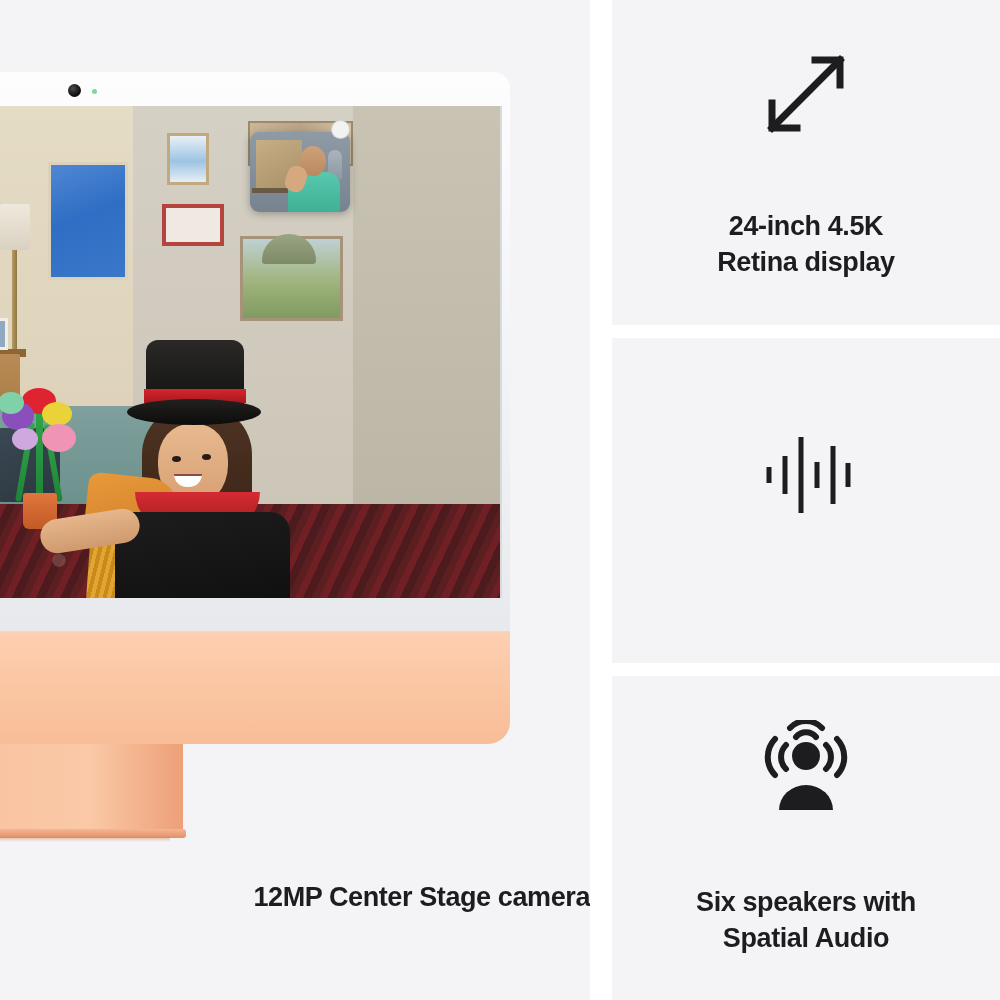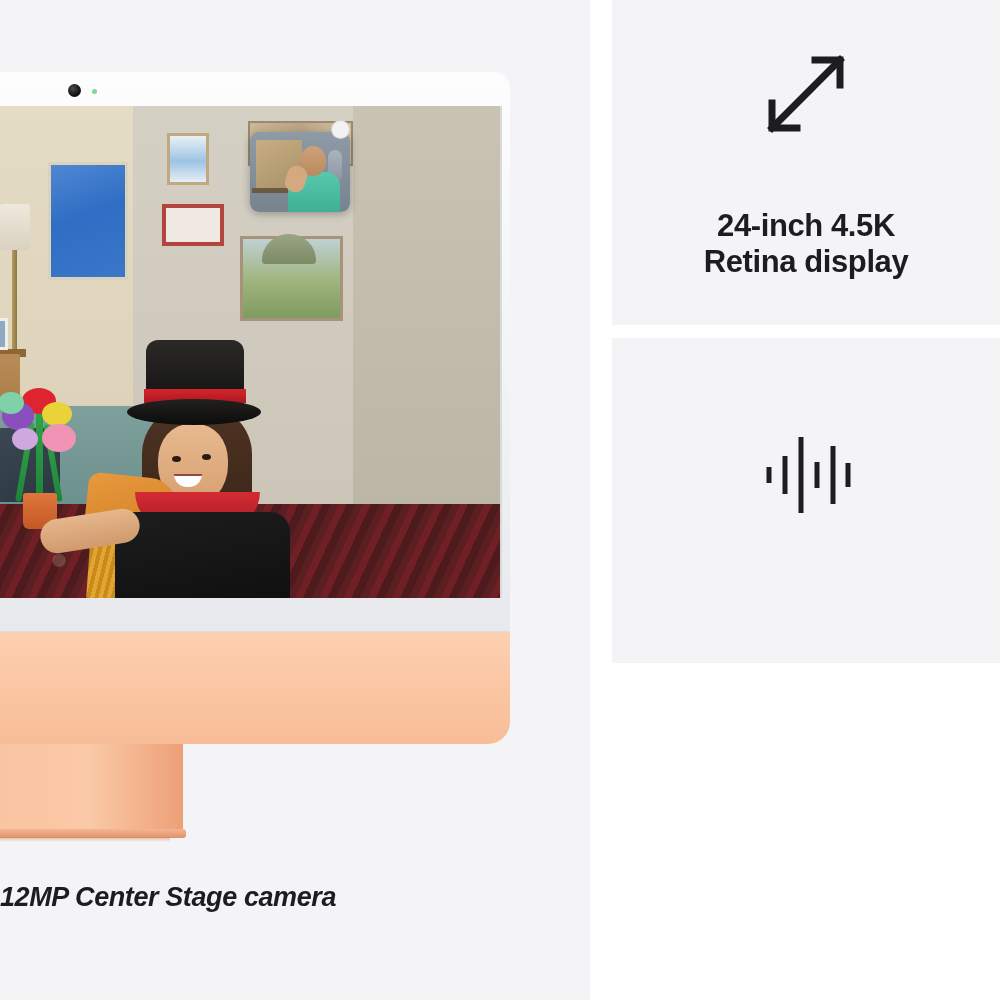--- a/index.html
+++ b/index.html
@@ -364,26 +364,25 @@
     width: 300px;
     height: 5px;
     background: linear-gradient(180deg,rgba(210,140,100,0.55), rgba(210,140,100,0));
   }
 
   .left-caption {
     position: absolute;
     left: 0;
     top: 882px;
     width: 590px;
-    text-align: left;
+    text-align: right;
     font-size: 27px;
     font-weight: 700;
     letter-spacing: -0.4px;
     color: #1d1d1f;
-    font-style: italic;
   }
 
   
   .right-col {
     position: absolute;
     left: 612px;
     top: 0;
     width: 388px;
     height: 1000px;
   }
@@ -406,21 +405,21 @@
   .feature-icon {
     display: block;
     margin: 0 auto 0 auto;
   }
   .fp1 .feature-icon { margin-bottom: 46px; }
   .fp2 .feature-icon { margin-bottom: 48px; }
   .fp3 .feature-icon { margin-bottom: 46px; }
 
   .feature-label {
     text-align: center;
-    font-size: 31px;
+    font-size: 27px;
     line-height: 36px;
     font-weight: 700;
     letter-spacing: -0.4px;
     color: #1d1d1f;
     white-space: pre-line;
     padding: 0 20px;
     margin-top: 16px;
   }
 </style>
 </head>
@@ -533,15 +532,36 @@
           <line x1="11" y1="34" x2="11" y2="50"></line>
           <line x1="27" y1="23" x2="27" y2="61"></line>
           <line x1="43" y1="4" x2="43" y2="80"></line>
           <line x1="59" y1="29" x2="59" y2="55"></line>
           <line x1="75" y1="13" x2="75" y2="71"></line>
           <line x1="90" y1="30" x2="90" y2="54"></line>
         </svg>
       </span>
     </div>
 
+    <div class="feature-panel fp3">
+      <span class="feature-icon">
+        <svg width="104" height="98" viewBox="0 0 104 98" fill="none" stroke="#1d1d1f" stroke-width="6" stroke-linecap="round">
+
+          <circle cx="52" cy="36" r="14" fill="#1d1d1f" stroke="none"></circle>
+
+          <path d="M25 90 a27 25 0 0 1 54 0 Z" fill="#1d1d1f" stroke="none"></path>
+
+          <path d="M42 17 a13 13 0 0 1 20 0"></path>
+          <path d="M36 8 a22 22 0 0 1 32 0"></path>
+
+          <path d="M32 25 a17 17 0 0 0 0 24"></path>
+          <path d="M21 19 a26 26 0 0 0 0 36"></path>
+
+          <path d="M72 25 a17 17 0 0 1 0 24"></path>
+          <path d="M83 19 a26 26 0 0 1 0 36"></path>
+        </svg>
+      </span>
+      <div class="feature-label">Six speakers with
+Spatial Audio</div>
+    </div>
 
   </div>
 </div>
 
 </body></html>

